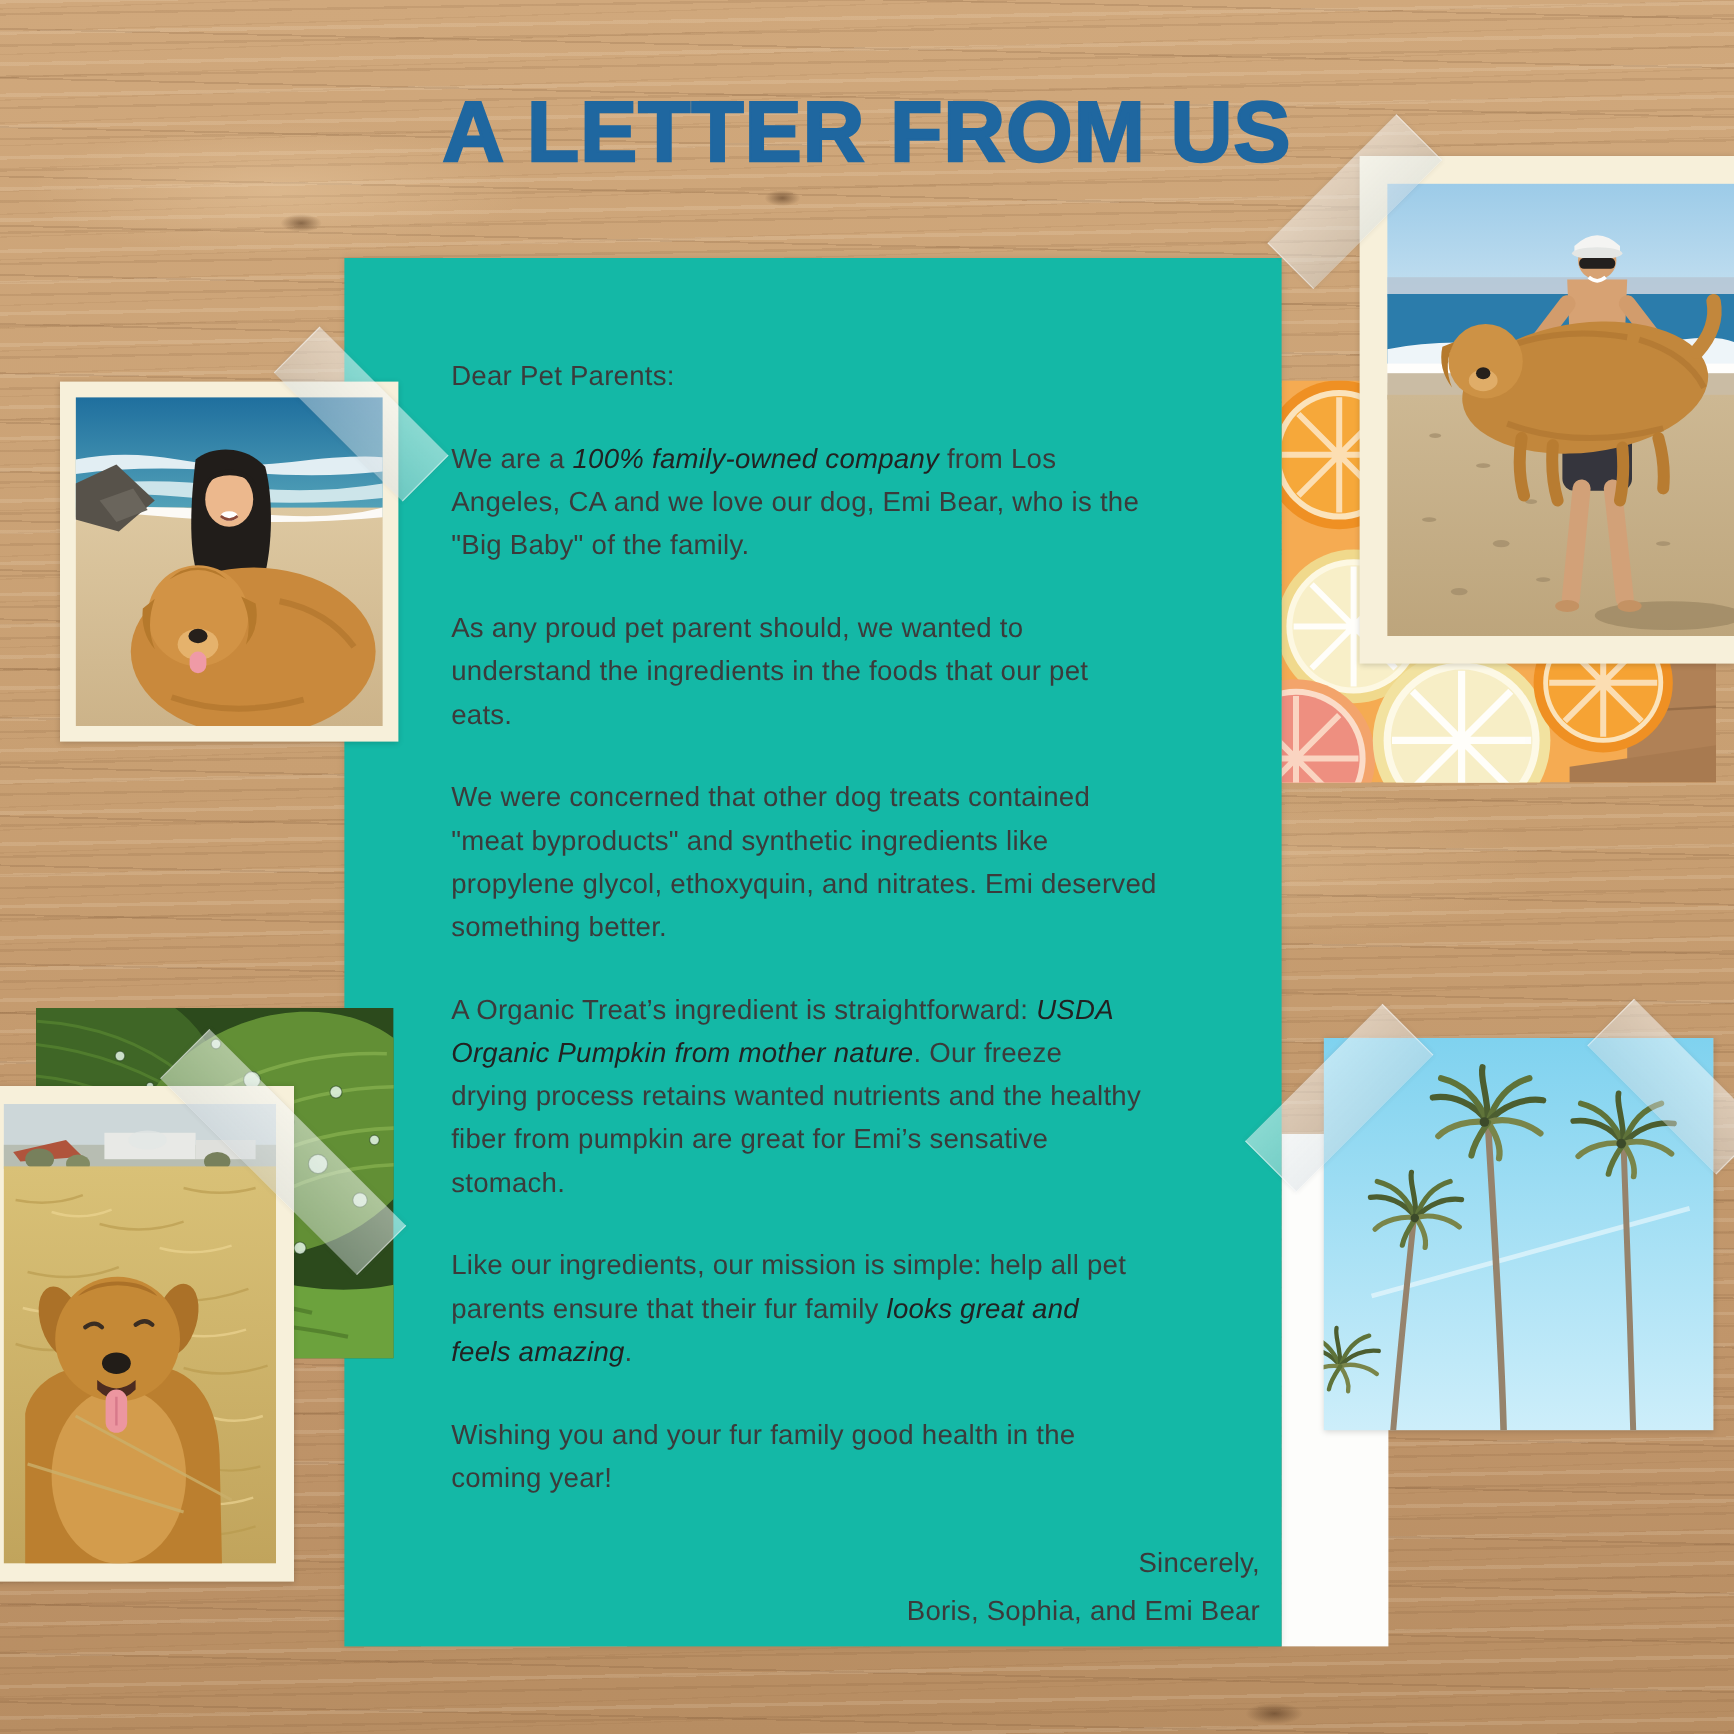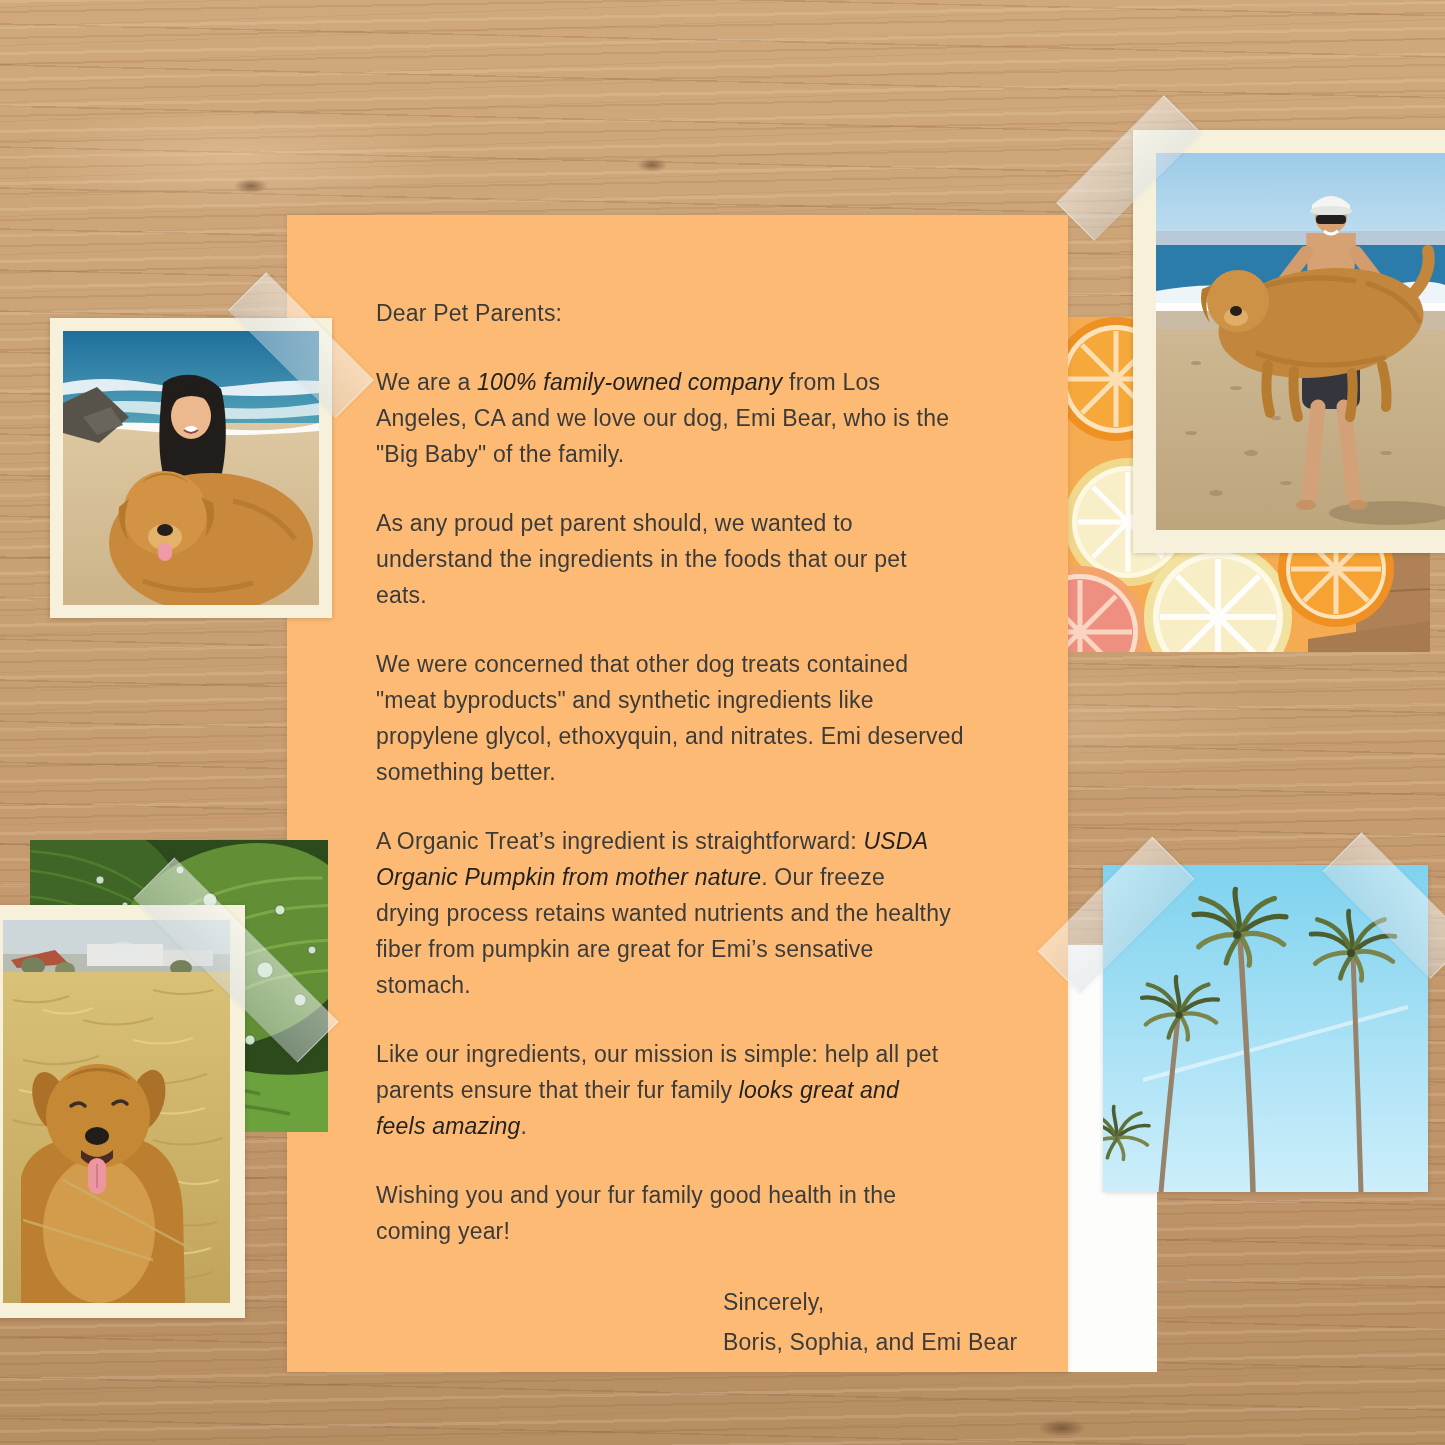--- a/index.html
+++ b/index.html
@@ -16,27 +16,27 @@
       repeating-linear-gradient(178.2deg, rgba(0,0,0,0) 0 7px, rgba(140,98,58,.10) 7px 8px, rgba(0,0,0,0) 8px 19px),
       linear-gradient(180deg,#d0a87c 0%,#c89f72 45%,#c0956a 78%,#b78d62 100%);}
   .knot{position:absolute;border-radius:50%;
     background:radial-gradient(closest-side, rgba(74,46,24,.55), rgba(74,46,24,.22) 45%, transparent 75%);}
   
   .title{position:absolute;top:70px;left:0;width:100%;text-align:center;
     font-size:71px;font-weight:bold;letter-spacing:1px;color:#1f67a0;
     -webkit-text-stroke:2.2px #1f67a0;z-index:1;}
   
   .letter{position:absolute;left:287px;top:215px;width:781px;height:1157px;
-    background:#fdba74;z-index:3;box-sizing:border-box;
+    background:#14b8a6;z-index:3;box-sizing:border-box;
     padding:80px 18px 0 89px;box-shadow:0 0 6px rgba(0,0,0,.10);}
   .para{margin:0 0 33px 0;font-size:23px;line-height:36px;color:#3b3b3b;
     letter-spacing:.2px;white-space:pre;}
   .para .b{font-weight:normal;font-style:italic;color:#222;}
   .sig{margin:10px 0 0 347px;line-height:40px;}
-  .sig span{display:block;}
+  .sig span{display:block;text-align:right;}
   
   .backsheet{position:absolute;left:1068px;top:945px;width:89px;height:427px;
     background:#fdfdfb;z-index:1;}
   .photo{position:absolute;}
   .pframe{background:#f7f0da;box-shadow:0 1px 5px rgba(0,0,0,.18);box-sizing:border-box;}
   .photo svg{display:block;}
   .z2{z-index:2}.z4{z-index:4}.z5{z-index:5}
   
   .tape{position:absolute;z-index:6;
     background:linear-gradient(180deg, rgba(244,247,248,.52), rgba(213,221,226,.46));
@@ -46,20 +46,21 @@
 </head>
 <body>
 
 <div class="stage">
 
   <div class="wood"></div>
   <div class="knot" style="left:228px;top:176px;width:46px;height:20px;"></div>
   <div class="knot" style="left:632px;top:156px;width:40px;height:18px;"></div>
   <div class="knot" style="left:1030px;top:1416px;width:64px;height:24px;"></div>
 
+  <div class="title">A LETTER FROM US</div>
 
   <div class="backsheet"></div>
 
   <div class="photo z2" style="left:1068px;top:317px;width:362px;height:335px;">
     <svg width="362" height="335" viewBox="0 0 362 335">
       <rect width="362" height="335" fill="#f5ab52"></rect>
       <rect x="288" width="74" height="335" fill="#b08156"></rect>
       <g stroke="#8f6743" stroke-width="2" opacity=".75">
         <line x1="288" y1="30" x2="362" y2="26"></line>
           <line x1="288" y1="72" x2="362" y2="70"></line>

